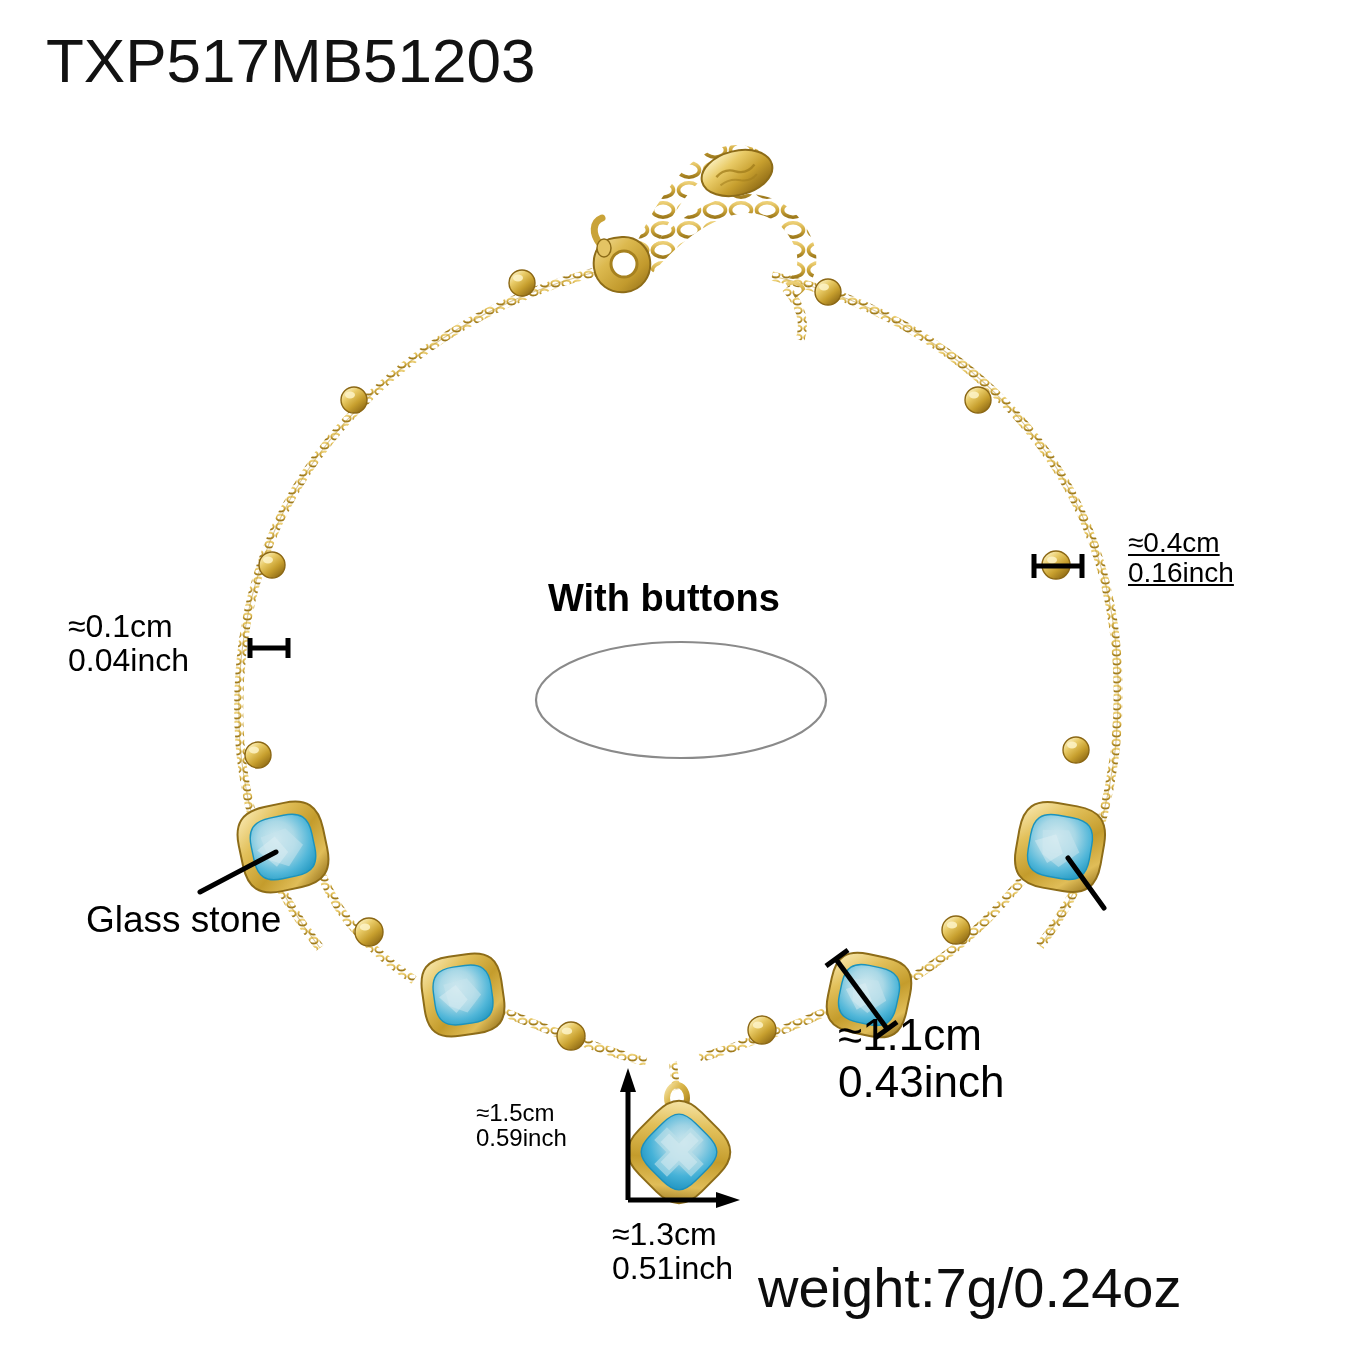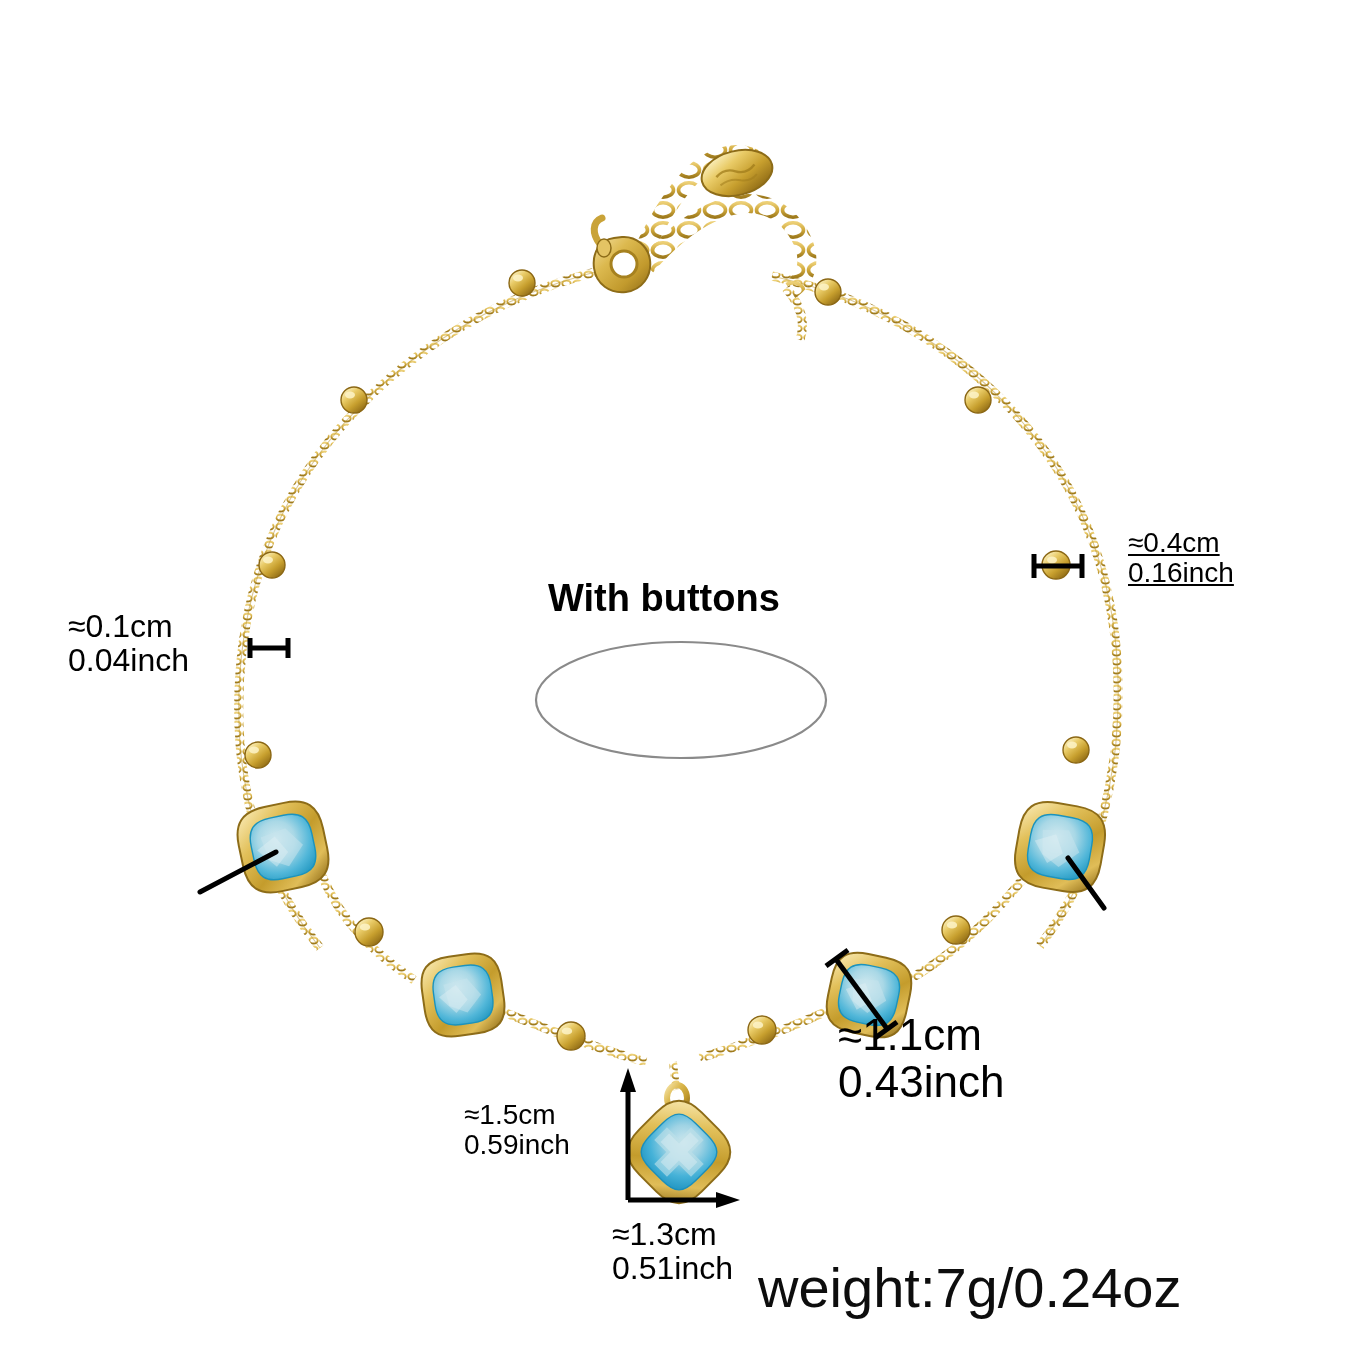--- a/index.html
+++ b/index.html
@@ -15,21 +15,21 @@
           color:#0d0d0d;line-height:1;white-space:nowrap;}
 
   .lbl{position:absolute;color:#000;line-height:1.06;white-space:nowrap;}
 
   .lbl-withbuttons{left:548px;top:578px;font-size:38px;font-weight:700;}
   .lbl-size{left:571px;top:648px;font-size:33px;font-weight:400;text-align:center;}
 
   .lbl-left-dim{left:68px;top:610px;font-size:32px;font-weight:400;}
   .lbl-right-dim{left:1128px;top:528px;font-size:28px;font-weight:400;text-decoration:underline;}
   .lbl-stone-dim{left:838px;top:1012px;font-size:44px;font-weight:400;}
-  .lbl-pend-v{left:464px;top:1100px;font-size:28px;font-weight:400;}
+  .lbl-pend-v{left:476px;top:1100px;font-size:24px;font-weight:400;}
   .lbl-pend-h{left:604px;top:1218px;font-size:32px;font-weight:400;margin-left:8px;}
 
   .lbl-glass{left:86px;top:900px;font-size:37px;font-weight:400;}
   .lbl-steel{left:1018px;top:918px;font-size:37px;font-weight:400;}
 
   .lbl b{font-weight:400;display:block;}
   .svgwrap{position:absolute;left:0;top:0;width:1350px;height:1350px;}
 </style>
 </head>
 <body>
@@ -257,20 +257,21 @@
     </g>
 
     <g>
       <line x1="628" y1="1200" x2="724" y2="1200" stroke="#000" stroke-width="5"></line>
       <polygon points="740,1200 716,1192 716,1208" fill="#000"></polygon>
     </g>
 
     <ellipse cx="681" cy="700" rx="145" ry="58" fill="none" stroke="#8a8a8a" stroke-width="2.2"></ellipse>
   </svg>
 
+  <div class="sku">TXP517MB51203</div>
 
   <div class="lbl lbl-withbuttons">With buttons</div>
 
 
   <div class="lbl lbl-left-dim">
     <b>≈0.1cm</b>
     <b>0.04inch</b>
   </div>
 
   <div class="lbl lbl-right-dim">
@@ -286,17 +287,18 @@
   <div class="lbl lbl-pend-v">
     <b>≈1.5cm</b>
     <b>0.59inch</b>
   </div>
 
   <div class="lbl lbl-pend-h">
     <b>≈1.3cm</b>
     <b>0.51inch</b>
   </div>
 
+  <div class="lbl lbl-glass">Glass stone</div>
 
 
   <div class="weight">weight:7g/0.24oz</div>
 
 </div>
 
 </body></html>

